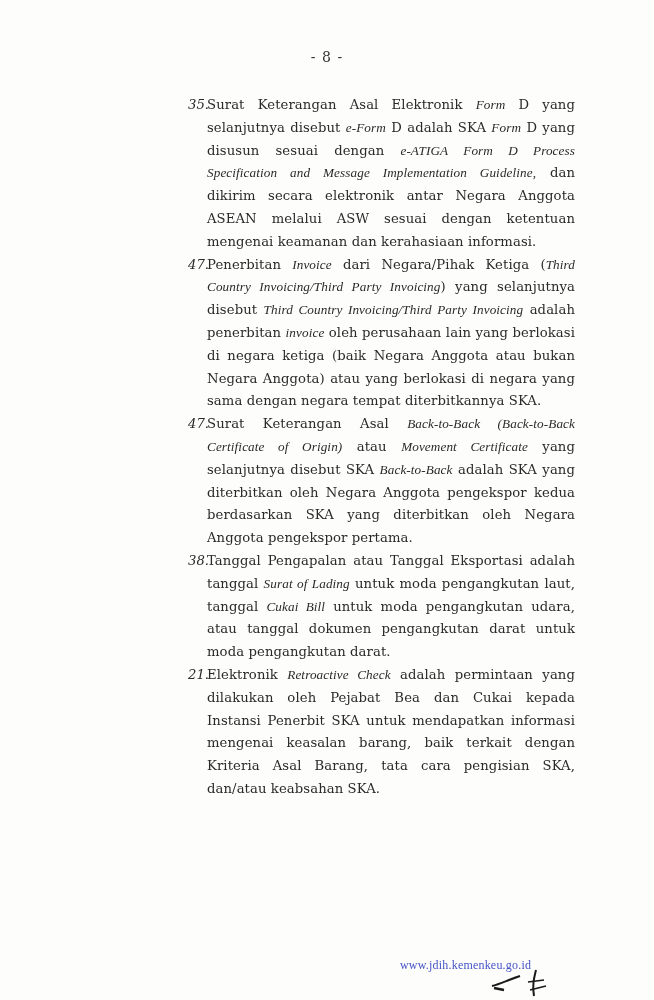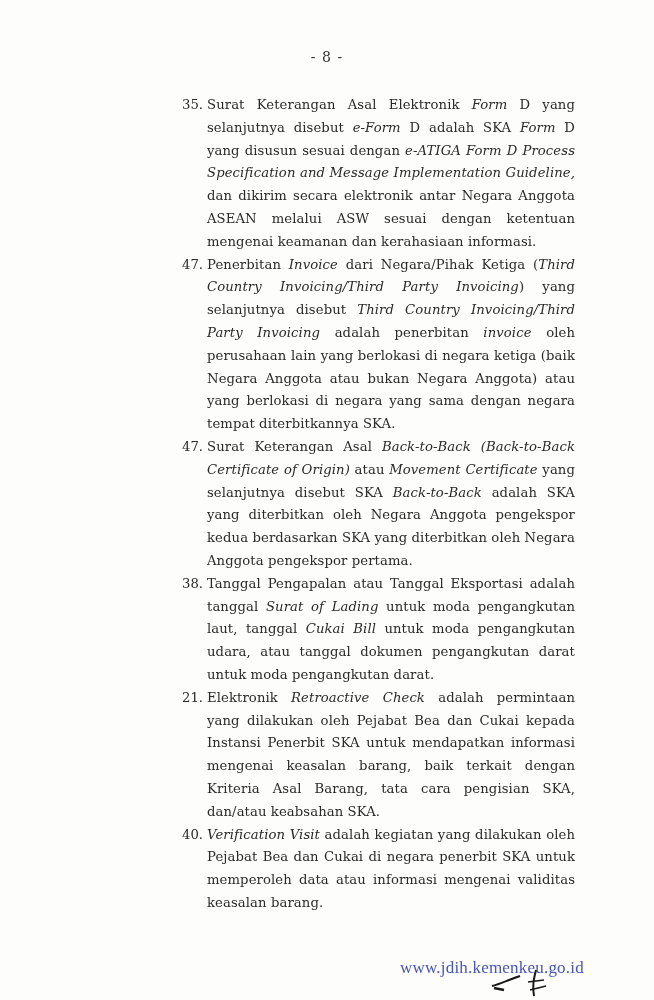--- a/index.html
+++ b/index.html
@@ -9,32 +9,32 @@
     font-family: "DejaVu Serif", "Liberation Serif", serif;
     color: #2a2a2a;
   }
   .page-number {
     position: absolute; top: 49px; left: 0; width: 654px;
     text-align: center; font-size: 14px; letter-spacing: 1px; color: #333;
   }
   .items { position: absolute; top: 94px; left: 172px; width: 403px; }
   .item { position: relative; padding-left: 35px; }
   .item-num {
-    position: absolute; left: 10px; top: 0; width: 32px;
-    font-size: 13.2px; line-height: 22.8px;
+    position: absolute; left: 16px; top: 0; width: 32px;
+    font-size: 13.2px; line-height: 22.8px; font-style: italic;
   }
   .item-text {
     font-size: 13.2px; line-height: 22.8px;
     text-align: justify; text-align-last: left;
     letter-spacing: 0.1px;
   }
-  .item-text .it { font-style: italic; }
+  .item-text .it { font-style: italic; font-family: Liberation Serif, serif; }
   .footer-url {
     position: absolute; left: 400px; top: 958px;
-    font-size: 17px; color: #4553c7;
+    font-size: 12px; color: #4553c7;
     font-family: "Liberation Serif", "DejaVu Serif", serif;
     letter-spacing: 0.2px;
   }
   .signature {
     position: absolute; left: 490px; top: 968px; width: 70px; height: 30px;
   }
 </style>
 </head>
 <body>
 
@@ -54,24 +54,20 @@
     <div class="item-text"><span>Surat Keterangan Asal </span><span class="it">Back-to-Back (Back-to-Back Certificate of Origin)</span><span> atau </span><span class="it">Movement Certificate</span><span> yang selanjutnya disebut SKA </span><span class="it">Back-to-Back</span><span> adalah SKA yang diterbitkan oleh Negara Anggota pengekspor kedua berdasarkan SKA yang diterbitkan oleh Negara Anggota pengekspor pertama.</span></div>
   </div>
   <div class="item">
     <div class="item-num">38.</div>
     <div class="item-text"><span>Tanggal Pengapalan atau Tanggal Eksportasi adalah tanggal </span><span class="it">Surat of Lading</span><span> untuk moda pengangkutan laut, tanggal </span><span class="it">Cukai Bill</span><span> untuk moda pengangkutan udara, atau tanggal dokumen pengangkutan darat untuk moda pengangkutan darat.</span></div>
   </div>
   <div class="item">
     <div class="item-num">21.</div>
     <div class="item-text"><span>Elektronik </span><span class="it">Retroactive Check</span><span> adalah permintaan yang dilakukan oleh Pejabat Bea dan Cukai kepada Instansi Penerbit SKA untuk mendapatkan informasi mengenai keasalan barang, baik terkait dengan Kriteria Asal Barang, tata cara pengisian SKA, dan/atau keabsahan SKA.</span></div>
   </div>
-  <div class="item">
-    <div class="item-num">40.</div>
-    <div class="item-text"><span class="it">Verification Visit</span><span> adalah kegiatan yang dilakukan oleh Pejabat Bea dan Cukai di negara penerbit SKA untuk memperoleh data atau informasi mengenai validitas keasalan barang.</span></div>
-  </div>
 </div>
 
 <a class="footer-url">www.jdih.kemenkeu.go.id</a>
 
 <svg class="signature" viewBox="0 0 70 30">
   <path d="M2 18 C 10 16, 18 12, 30 8" stroke="#1a1a1a" stroke-width="2" fill="none"></path>
   <path d="M4 20 L 14 22" stroke="#1a1a1a" stroke-width="2.5" fill="none"></path>
   <path d="M46 2 C 44 10, 42 18, 44 28" stroke="#1a1a1a" stroke-width="2" fill="none"></path>
   <path d="M38 14 L 54 12" stroke="#1a1a1a" stroke-width="1.6" fill="none"></path>
   <path d="M40 22 L 56 18" stroke="#1a1a1a" stroke-width="1.6" fill="none"></path>

